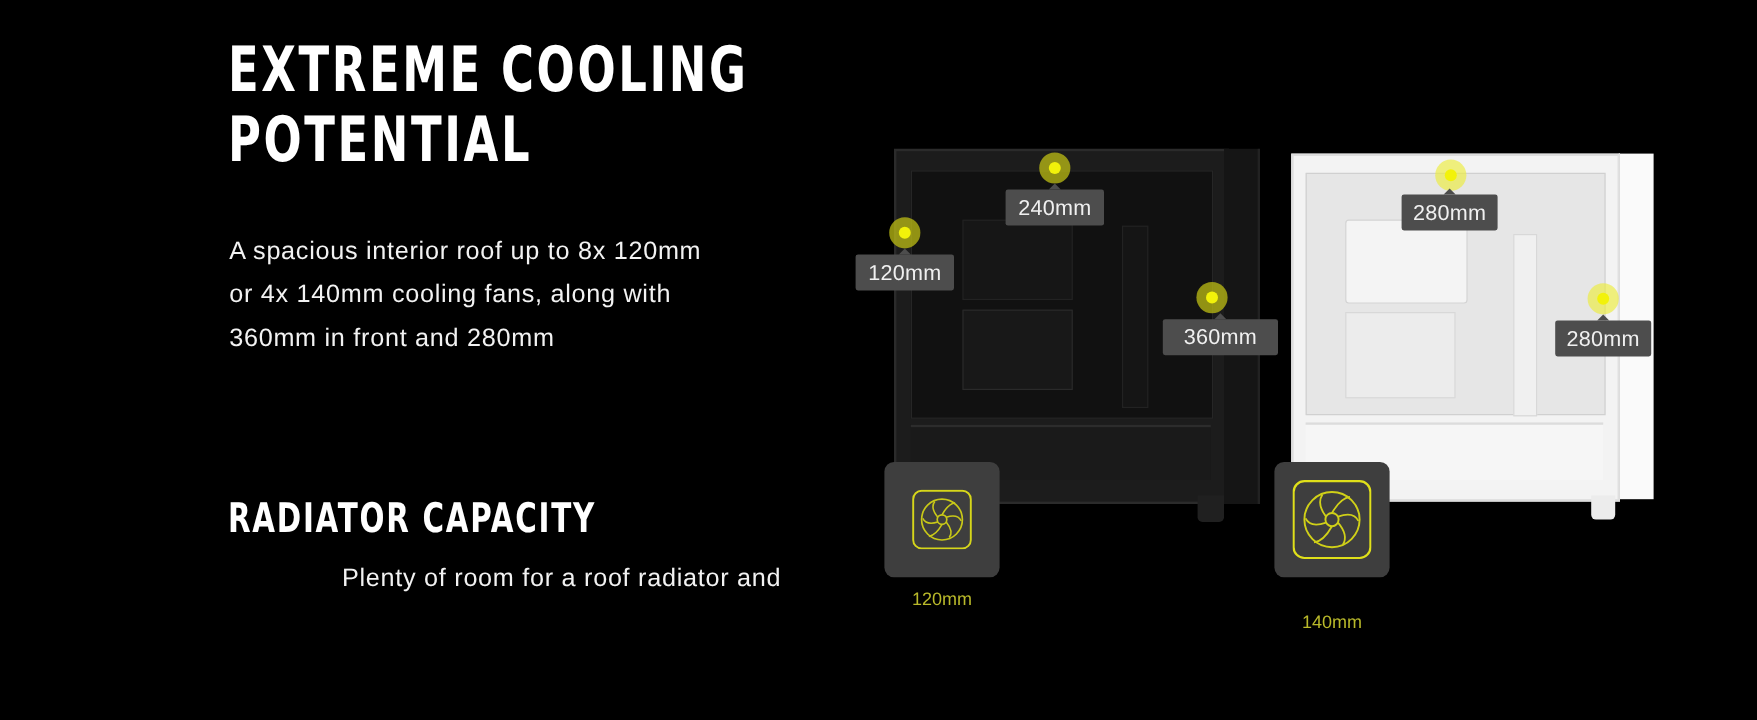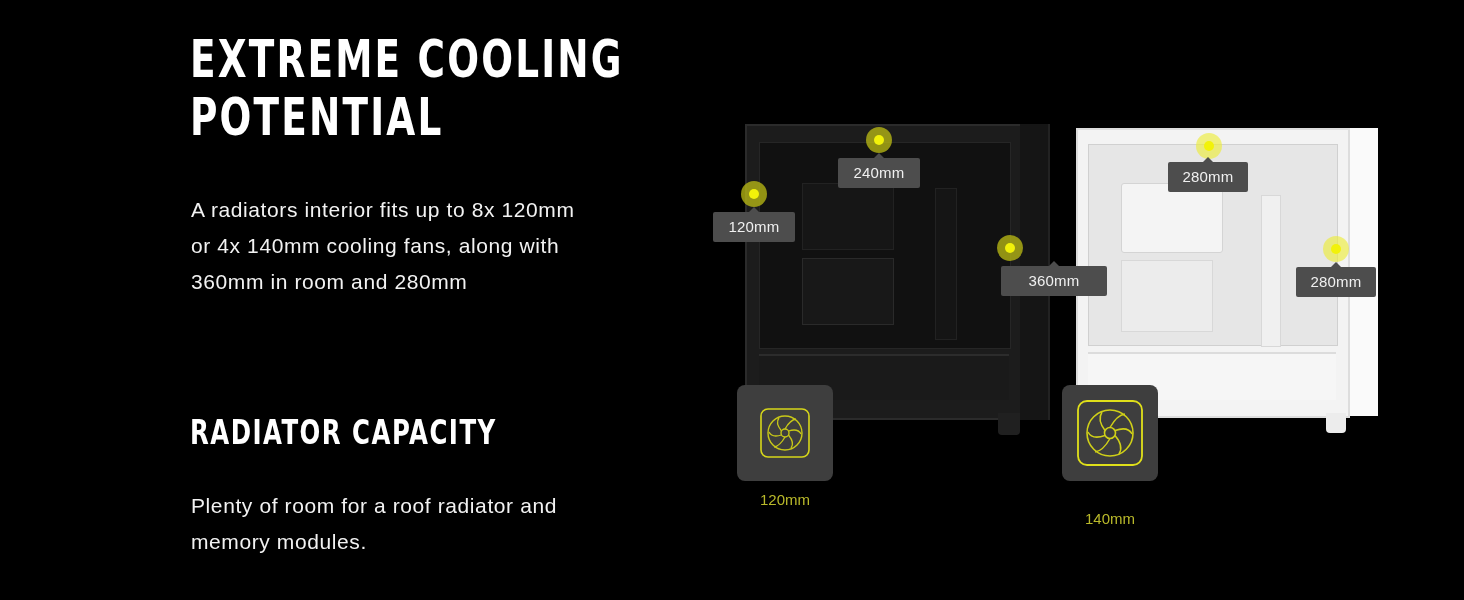--- a/index.html
+++ b/index.html
@@ -33,49 +33,48 @@
     .case-white .mb1 { position:absolute; left: 32px; top: 38px; width: 100px; height: 68px; background:#f4f4f4; border:1px solid #d4d4d4; border-radius: 3px; }
     .case-white .mb2 { position:absolute; left: 32px; top: 115px; width: 90px; height: 70px; background:#ececec; border:1px solid #d8d8d8; }
     .case-white .bar { position:absolute; left: 172px; top: 50px; width: 18px; height: 150px; background:#f0f0f0; border:1px solid #d8d8d8; }
     .foot-white { left: 1326px; top: 413px; width: 20px; height: 20px; background: #ececec; border-radius: 0 0 4px 4px; }
 
     
     .pin { position: absolute; width: 26px; height: 26px; border-radius: 50%; background: rgba(190,190,20,0.75); }
     .pin::after { content: ""; position: absolute; left: 8px; top: 8px; width: 10px; height: 10px; border-radius: 50%; background: #f2f20a; }
     .pin.soft { background: rgba(236,236,60,0.65); }
     .label {
-      position: absolute; background: #4d4d4d; color: #f0f0f0; font-size: 15px; line-height: 30px; height: 30px;
+      position: absolute; background: #4d4d4d; color: #f0f0f0; font-size: 18px; line-height: 30px; height: 30px;
       text-align: center; border-radius: 2px; letter-spacing: 0.2px;
     }
     .label::before {
       content: ""; position: absolute; left: 50%; top: -5px; margin-left: -5px;
       border-left: 5px solid transparent; border-right: 5px solid transparent; border-bottom: 5px solid #4d4d4d;
     }
     
     .fan-tile { position: absolute; width: 96px; height: 96px; background: #3e3e3e; border-radius: 8px; display: flex; align-items: center; justify-content: center; }
     .fan-caption { position: absolute; font-size: 15px; color: #b9b92a; text-align: center; width: 96px; }
   </style>
 </head>
 <body>
 
 <div class="abs headline">
   <div>EXTREME COOLING</div>
   <div>POTENTIAL</div>
 </div>
 
 <div class="abs body-text" style="top:192px;">
-  <div>A radiators interior fits up to 8x 120mm</div>
+  <div>A spacious interior roof up to 8x 120mm</div>
   <div>or 4x 140mm cooling fans, along with</div>
-  <div>360mm in room and 280mm</div>
+  <div>360mm in front and 280mm</div>
 </div>
 
 <div class="abs sub">RADIATOR CAPACITY</div>
-<div class="abs body-text" style="top:488px;">
+<div class="abs body-text" style="top:464px;text-align:right;">
   <div>Plenty of room for a roof radiator and</div>
-  <div>memory modules.</div>
 </div>
 
 <div class="abs case-black">
   <div class="interior">
     <div class="mb1"></div>
     <div class="mb2"></div>
     <div class="bar"></div>
   </div>
   <div class="psu"></div>
   <div class="side"></div>
@@ -93,21 +92,21 @@
 </div>
 <div class="abs foot-white"></div>
 
 <div class="pin" style="left:866px; top:127px;"></div>
 <div class="label" style="left:838px; top:158px; width:82px;">240mm</div>
 
 <div class="pin" style="left:741px; top:181px;"></div>
 <div class="label" style="left:713px; top:212px; width:82px;">120mm</div>
 
 <div class="pin" style="left:997px; top:235px;"></div>
-<div class="label" style="left:969px; top:266px; width:106px;margin-left:32px;">360mm</div>
+<div class="label" style="left:969px; top:266px; width:96px;">360mm</div>
 
 <div class="pin soft" style="left:1196px; top:133px;"></div>
 <div class="label" style="left:1168px; top:162px; width:80px;">280mm</div>
 
 <div class="pin soft" style="left:1323px; top:236px;"></div>
 <div class="label" style="left:1296px; top:267px; width:80px;">280mm</div>
 
 <div class="fan-tile" style="left:737px; top:385px;">
   <svg width="50" height="50" viewBox="0 0 50 50">
     <rect x="1" y="1" width="48" height="48" rx="7" fill="none" stroke="#d6d61a" stroke-width="1.6"></rect>

